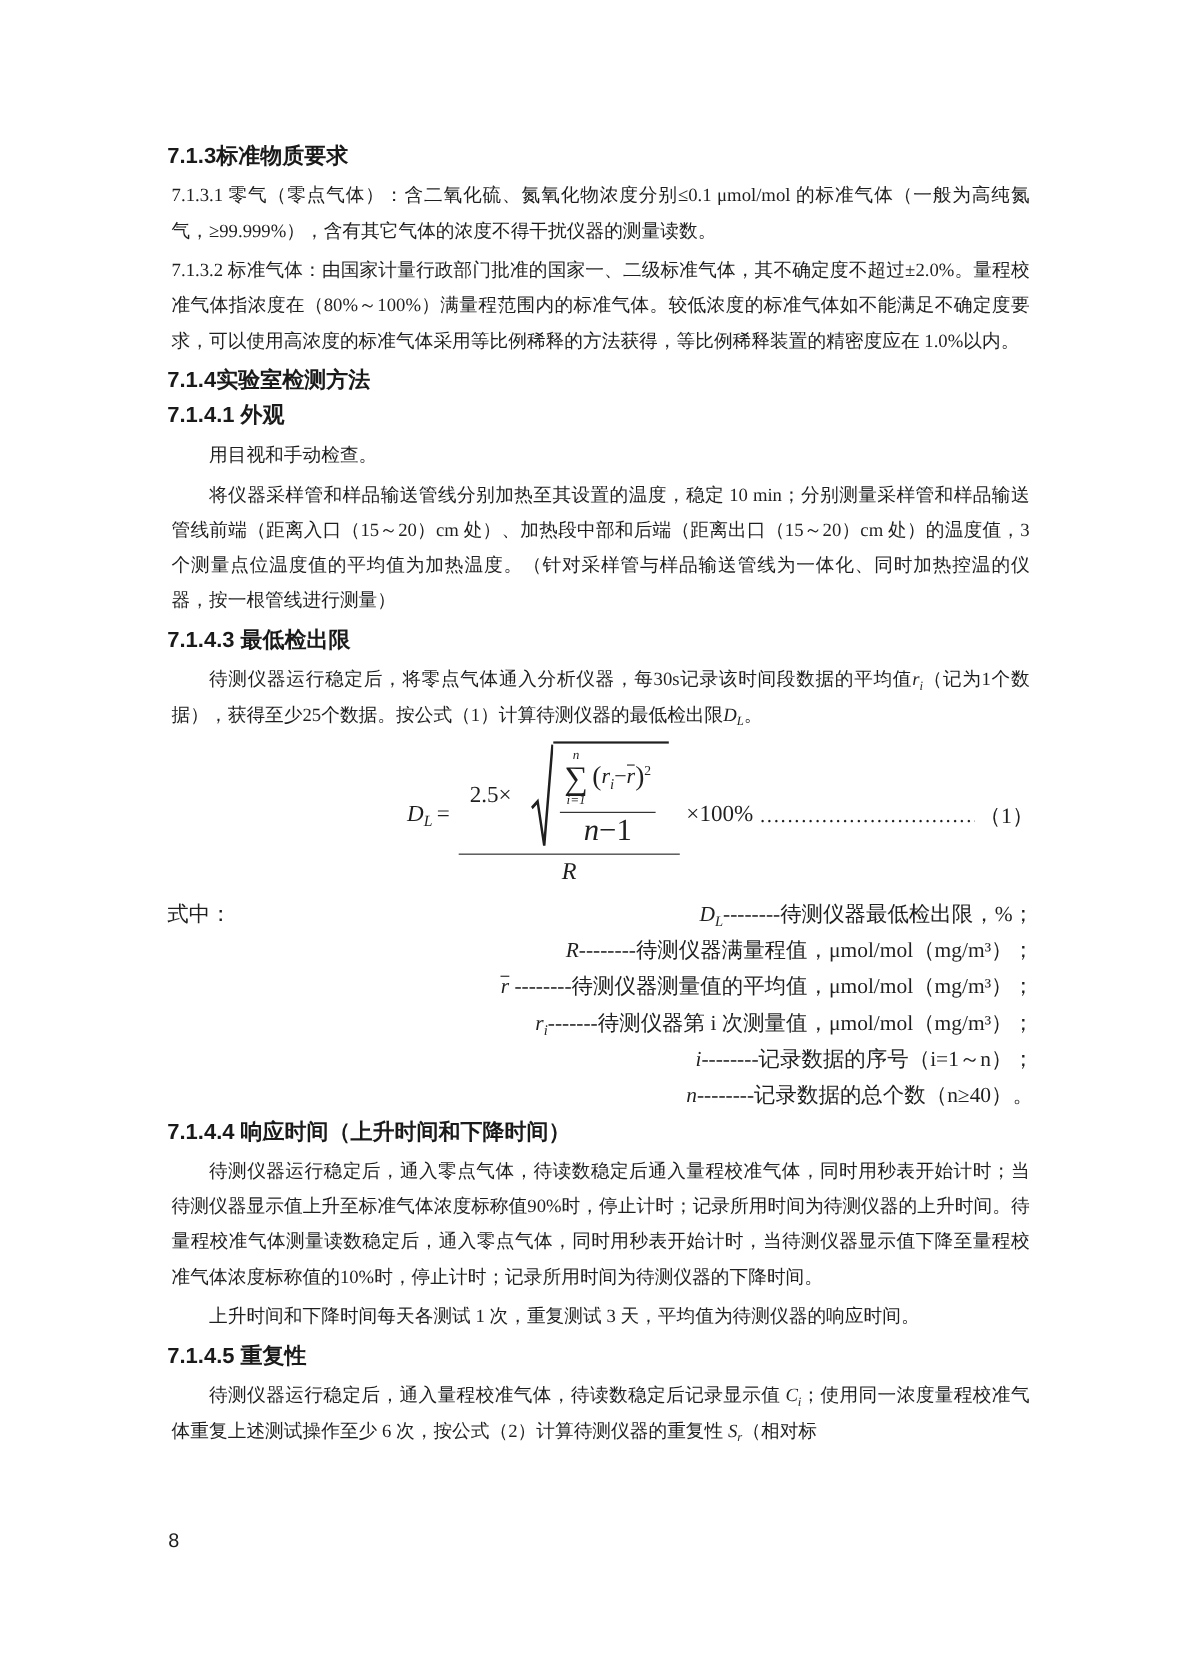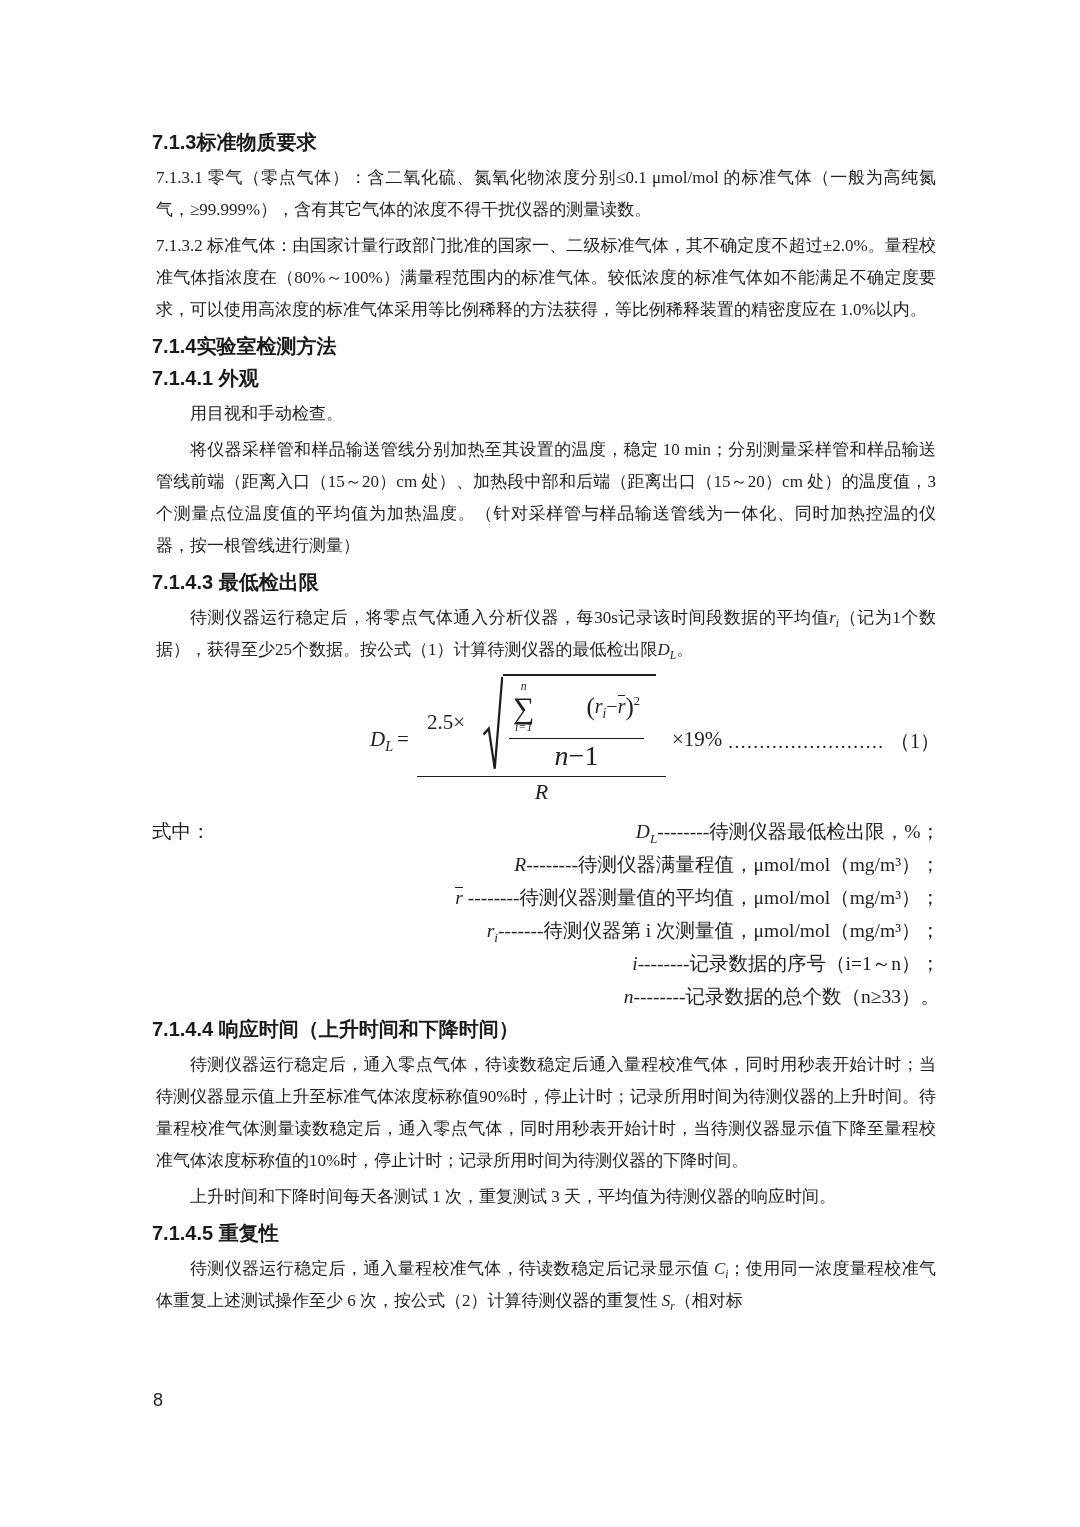--- a/index.html
+++ b/index.html
@@ -57,21 +57,21 @@
   .sqrt { display:flex; align-items:stretch; }
   .radical { width:21px; display:block; }
   .radicand { border-top:2px solid #1f1f1f; padding:4px 12px 0 6px; }
   .innerfrac { display:flex; flex-direction:column; align-items:center; }
   .if-num { display:flex; align-items:center; gap:4px; padding:0 4px 3px 4px; }
   .if-bar { align-self:stretch; height:0; border-top:1.5px solid #1f1f1f; }
   .if-den { padding-top:1px; font-size:28px; }
   .sumstack { display:inline-flex; flex-direction:column; align-items:center; }
   .s-lim { font-size:12px; font-style:italic; line-height:1.15; }
   .s-sym { font-size:30px; line-height:0.9; font-style:normal; }
-  .term { font-size:20px; white-space:nowrap;margin-left:48px; }
+  .term { font-size:20px; white-space:nowrap; }
   .paren { font-size:25px; font-style:normal; vertical-align:-2px; }
   .f-times { white-space:nowrap; font-size:21px; margin-left:2px; }
   .f-dots { flex:1; overflow:hidden; white-space:nowrap; font-size:19px; letter-spacing:1.5px; margin:6px 4px 0 6px; }
   .f-label { font-size:20px; white-space:nowrap; margin-top:4px; }
 
   
   .defs { margin-top:2px; }
   .def-row {
     position:relative;
     padding-left:56px;
@@ -131,32 +131,32 @@
                 <span class="if-bar"></span>
                 <span class="if-den"><span class="mi">n</span><span>−1</span></span>
               </span>
             </span>
           </span>
         </span>
         <span class="bf-bar"></span>
         <span class="bf-den mi">R</span>
       </span>
 
-      <span class="f-times">×19%</span>
+      <span class="f-times">×100%</span>
       <span class="f-dots">....................................</span>
       <span class="f-label">（1）</span>
     </div>
 
     <div class="defs">
       <div class="def-row"><span class="def-lead">式中：</span><span class="def-var">D</span><sub class="msub">L</sub><span>--------待测仪器最低检出限，%；</span></div>
       <div class="def-row"><span class="def-var">R</span><span>--------待测仪器满量程值，μmol/mol（mg/m³）；</span></div>
       <div class="def-row"><span class="def-var overline">r</span><span> --------待测仪器测量值的平均值，μmol/mol（mg/m³）；</span></div>
       <div class="def-row"><span class="def-var">r</span><sub class="msub">i</sub><span>-------待测仪器第 i 次测量值，μmol/mol（mg/m³）；</span></div>
       <div class="def-row"><span class="def-var">i</span><span>--------记录数据的序号（i=1～n）；</span></div>
-      <div class="def-row"><span class="def-var">n</span><span>--------记录数据的总个数（n≥33）。</span></div>
+      <div class="def-row"><span class="def-var">n</span><span>--------记录数据的总个数（n≥40）。</span></div>
     </div>
 
     <h3 class="hd">7.1.4.4 响应时间（上升时间和下降时间）</h3>
     <p class="p indent">待测仪器运行稳定后，通入零点气体，待读数稳定后通入量程校准气体，同时用秒表开始计时；当待测仪器显示值上升至标准气体浓度标称值90%时，停止计时；记录所用时间为待测仪器的上升时间。待量程校准气体测量读数稳定后，通入零点气体，同时用秒表开始计时，当待测仪器显示值下降至量程校准气体浓度标称值的10%时，停止计时；记录所用时间为待测仪器的下降时间。</p>
     <p class="p indent">上升时间和下降时间每天各测试 1 次，重复测试 3 天，平均值为待测仪器的响应时间。</p>
 
     <h3 class="hd">7.1.4.5 重复性</h3>
     <p class="p indent"><span>待测仪器运行稳定后，通入量程校准气体，待读数稳定后记录显示值 </span><span class="mi">C</span><sub class="msub">i</sub><span>；使用同一浓度量程校准气体重复上述测试操作至少 6 次，按公式（2）计算待测仪器的重复性 </span><span class="mi">S</span><sub class="msub">r</sub><span>（相对标</span></p>
 
   </div>

